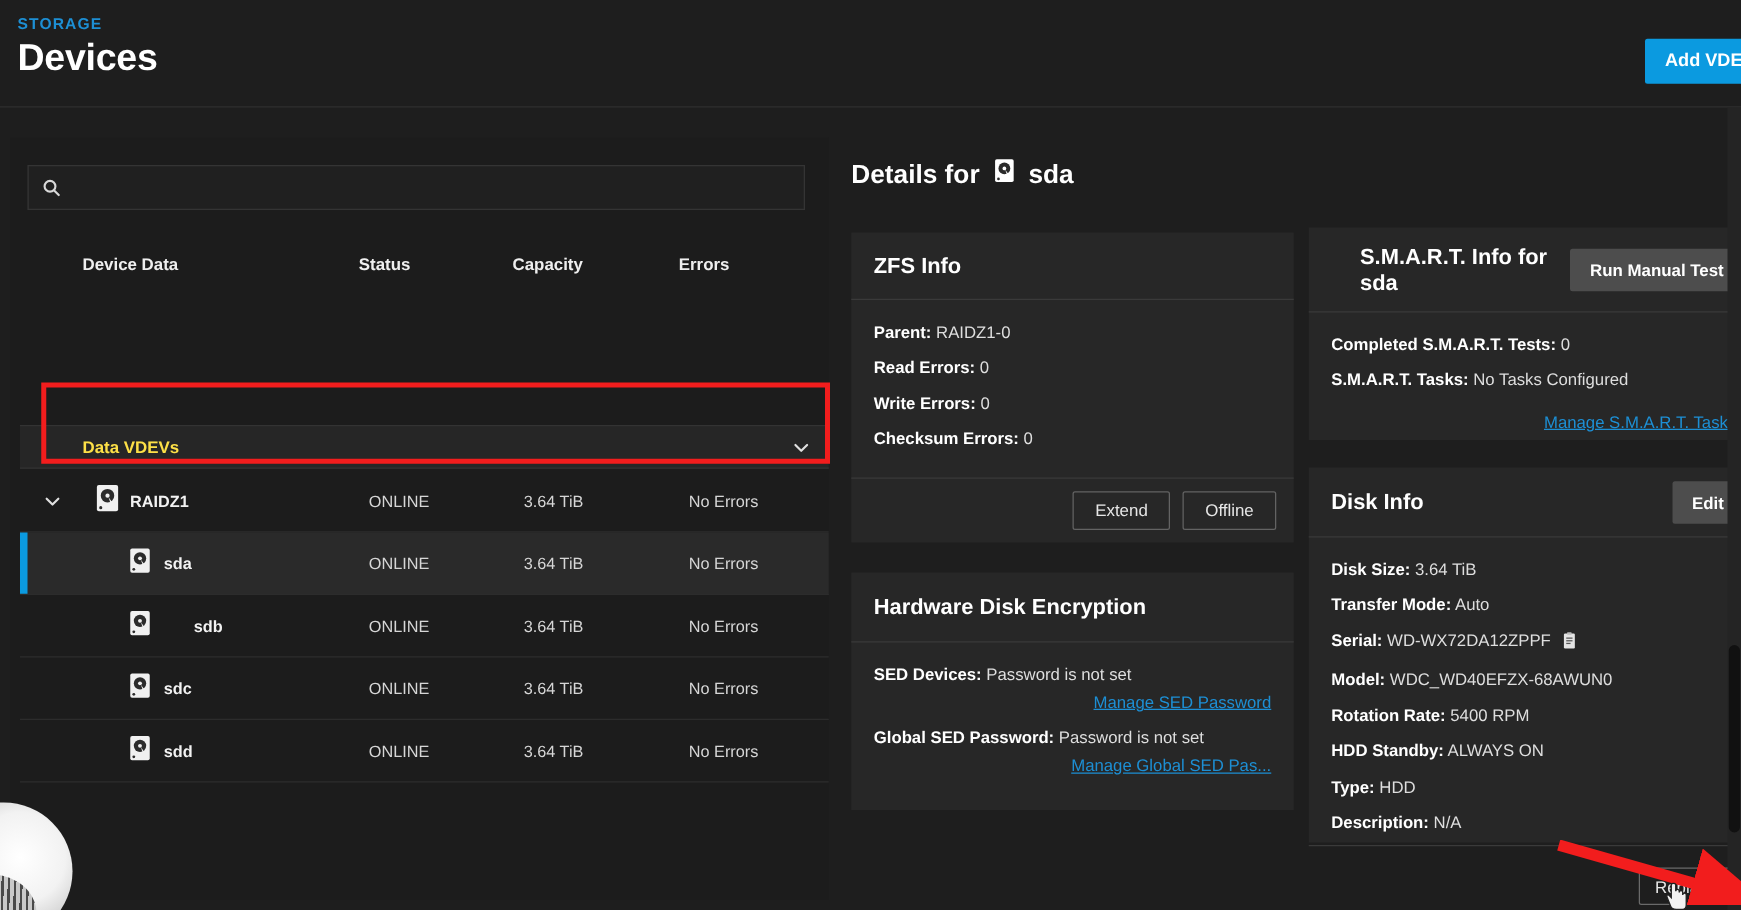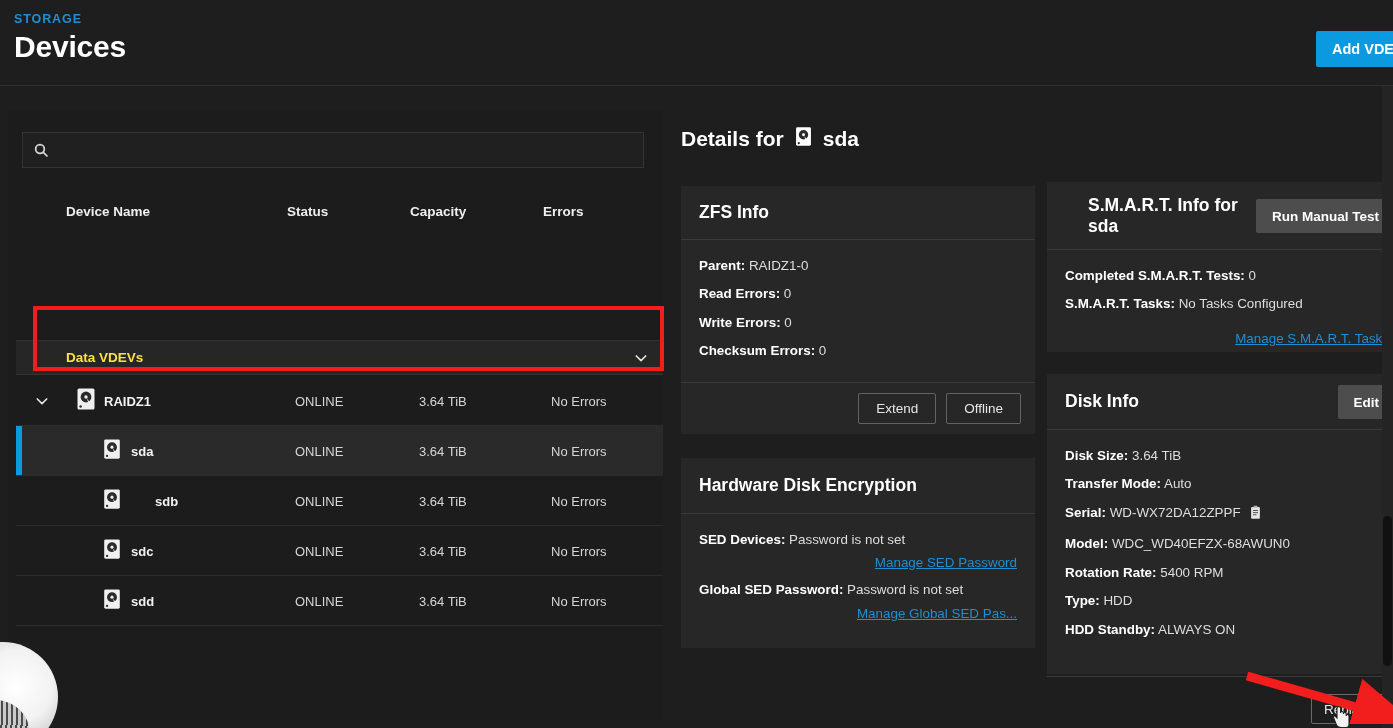--- a/index.html
+++ b/index.html
@@ -227,21 +227,21 @@
     <div class="search-wrap">
       <span class="search-icon">
         <svg viewBox="0 0 24 24" width="16" height="16" fill="none" stroke="#d8d8d8" stroke-width="2.6">
           <circle cx="10.5" cy="10.5" r="6.5"></circle>
             <line x1="15.5" y1="15.5" x2="21" y2="21" stroke-linecap="round"></line>
         </svg>
       </span>
     </div>
 
     <div class="table-head">
-      <span class="th c-name">Device Name</span>
+      <span class="th c-name">Device Data</span>
       <span class="th c-stat">Status</span>
       <span class="th c-cap">Capacity</span>
       <span class="th c-err">Errors</span>
     </div>
 
     <div class="group-row">
       <span class="label">Data VDEVs</span>
       <span class="chev">
         <svg viewBox="0 0 24 24" width="16" height="16" fill="none" stroke="#e0e0e0" stroke-width="2.6" stroke-linecap="round" stroke-linejoin="round">
           <polyline points="5,9 12,16 19,9"></polyline>
@@ -416,22 +416,23 @@
         <div class="kv"><b>Transfer Mode:</b> <span>Auto</span></div>
         <div class="kv"><b>Serial:</b> <span>WD-WX72DA12ZPPF</span><span class="copy-icon"><svg viewBox="0 0 24 24" width="15" height="15">
               <rect x="5" y="3" width="14" height="19" rx="1.6" fill="#e4e4e4"></rect>
               <rect x="9" y="1.2" width="6" height="3.4" rx="1" fill="#bdbdbd"></rect>
               <rect x="8" y="8" width="8" height="1.6" fill="#555"></rect>
               <rect x="8" y="11.4" width="8" height="1.6" fill="#555"></rect>
               <rect x="8" y="14.8" width="5.5" height="1.6" fill="#555"></rect>
             </svg></span></div>
         <div class="kv"><b>Model:</b> <span>WDC_WD40EFZX-68AWUN0</span></div>
         <div class="kv"><b>Rotation Rate:</b> <span>5400 RPM</span></div>
+        <div class="kv"><b>HDD Standby:</b> <span>ALWAYS ON</span></div>
         <div class="kv"><b>Type:</b> <span>HDD</span></div>
-        <div class="kv"><b>HDD Standby:</b> <span>ALWAYS ON</span></div>
+        <div class="kv"><b>Description:</b> <span>N/A</span></div>
       </div>
   </div>
 
   <div class="footer-sep"></div>
   <button class="replace-btn">Replace</button>
 
   <div class="v-scroll-track">
     <div class="v-scroll-thumb"></div>
   </div>
 

